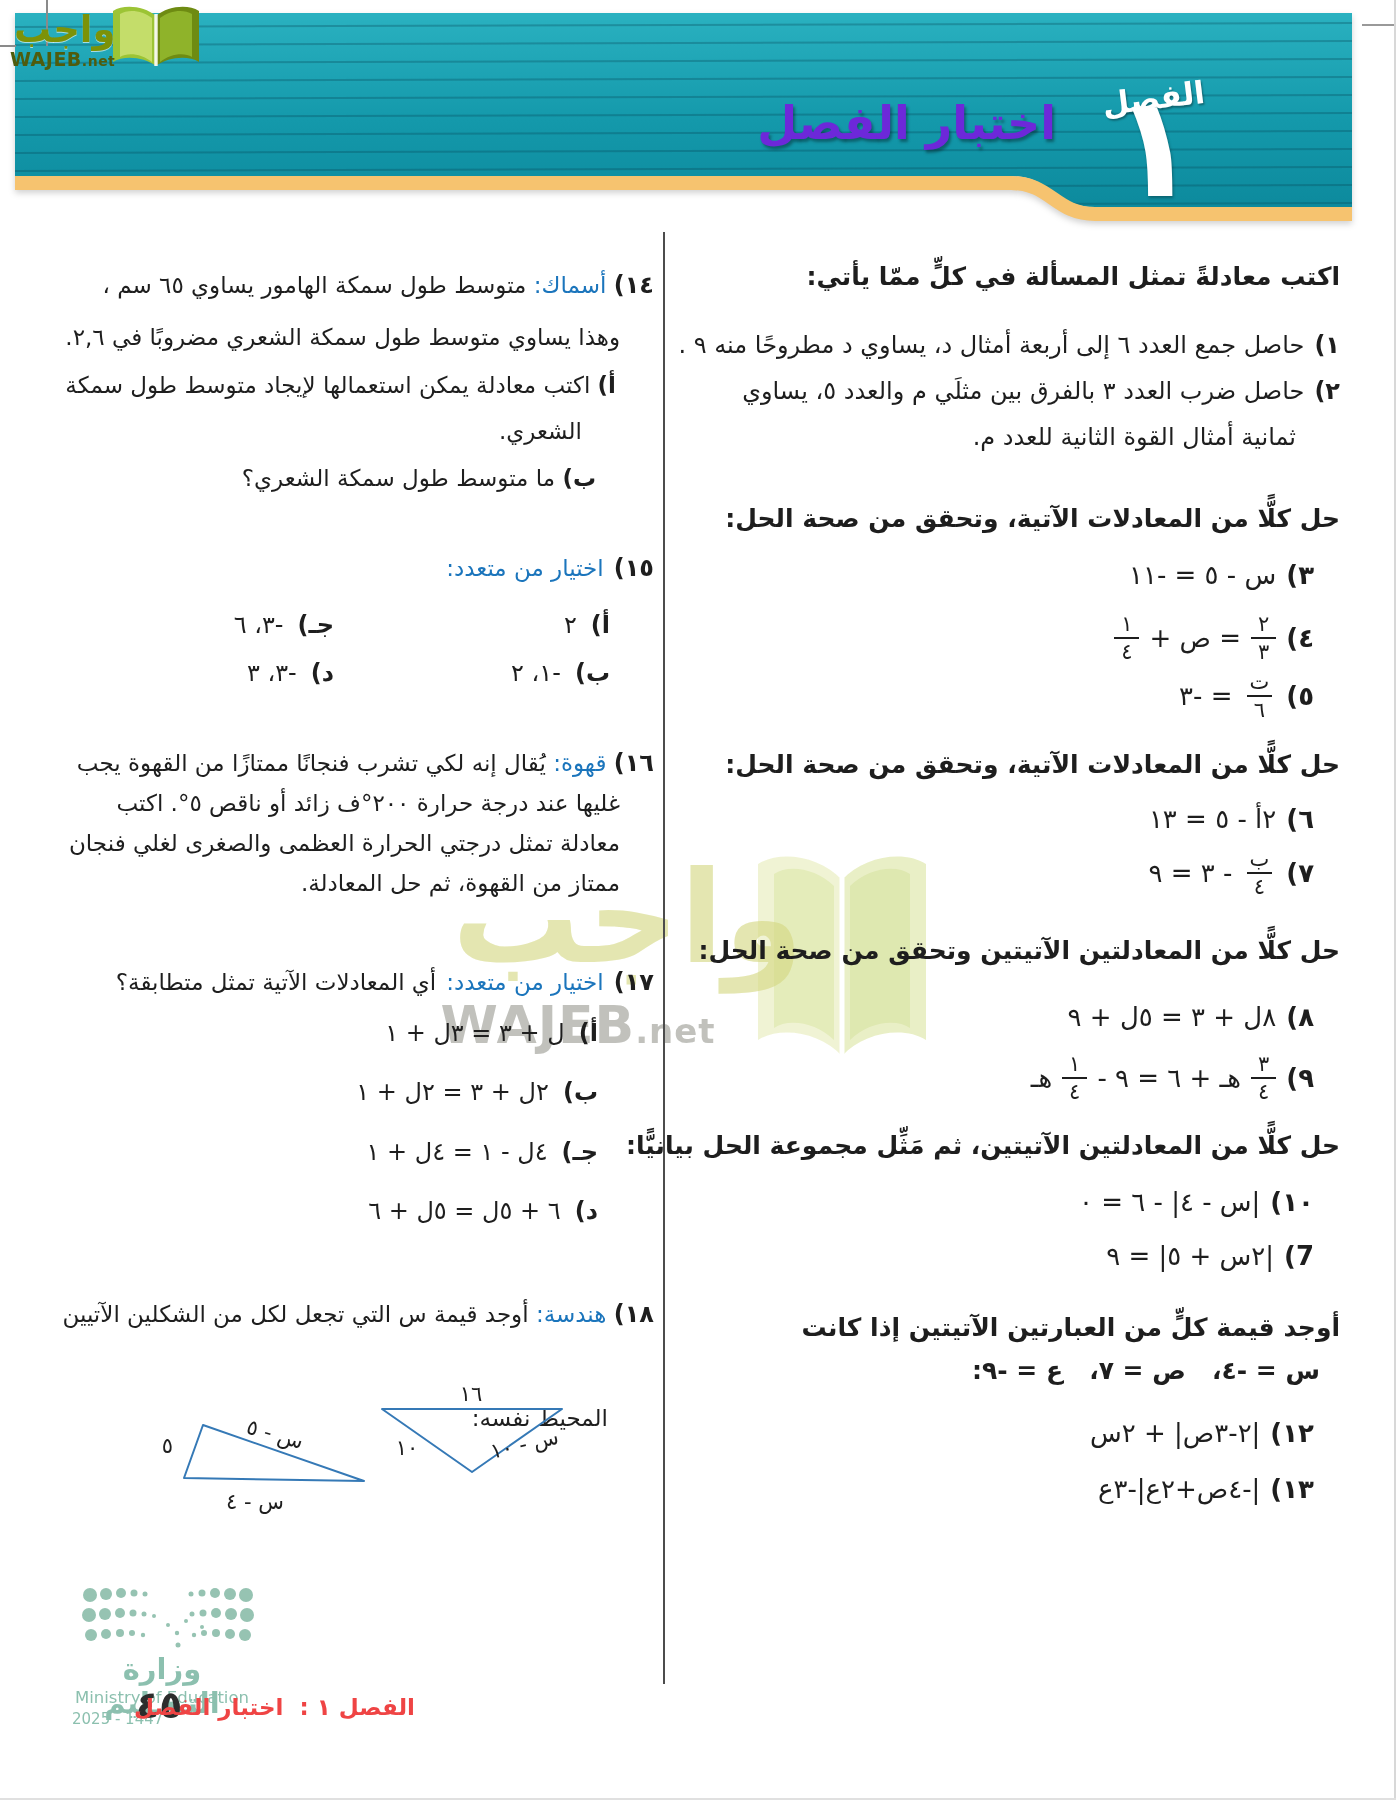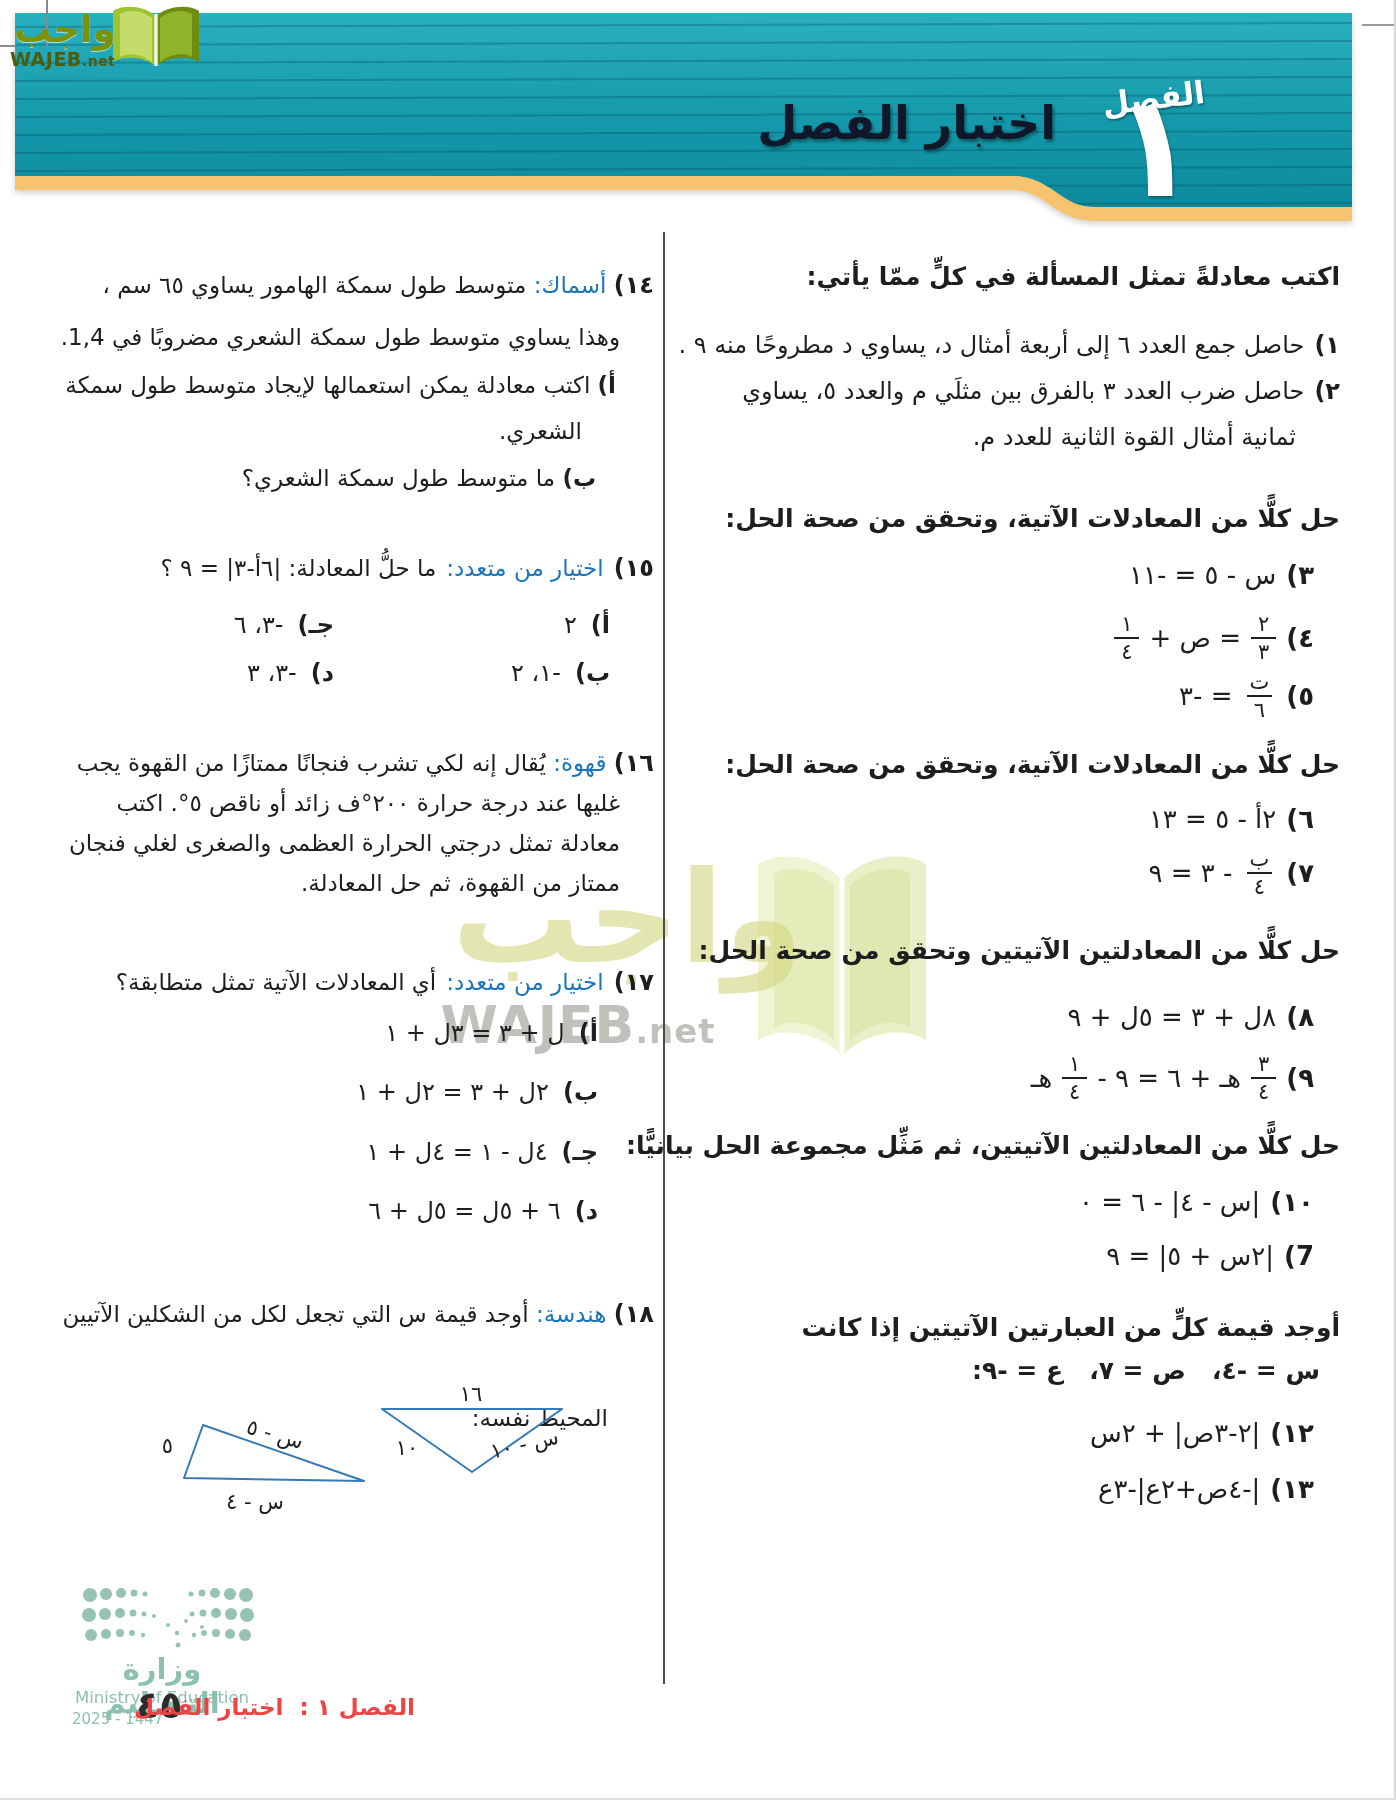--- a/index.html
+++ b/index.html
@@ -6,21 +6,21 @@
   .page{position:relative;width:1396px;height:1800px;background:#ffffff;overflow:hidden;
         font-family:"DejaVu Sans",sans-serif;color:#1e1e1e;}
   
   .band{position:absolute;left:15px;top:13px;filter:drop-shadow(0 3px 3px rgba(0,0,0,.18));}
   .hdr-chapter-word{position:absolute;left:1096px;top:80px;width:115px;text-align:center;
         color:#fff;font-weight:bold;font-size:31px;transform:rotate(-7deg);
         text-shadow:1px 2px 2px rgba(0,0,0,.35);z-index:5;}
   .hdr-chapter-num{position:absolute;left:1112px;top:78px;width:70px;text-align:center;
         color:#fff;font-weight:bold;font-size:140px;line-height:1;z-index:5;
         text-shadow:1px 2px 3px rgba(0,0,0,.3);}
-  .hdr-title{position:absolute;right:340px;top:96px;color:#0f172a;font-weight:bold;font-size:46px;
+  .hdr-title{position:absolute;right:340px;top:96px;color:#6d28d9;font-weight:bold;font-size:46px;
         white-space:nowrap;z-index:5;text-shadow:2px 3px 3px rgba(0,0,0,.35);}
   
   .wjlogo{position:absolute;left:8px;top:2px;z-index:6;}
   .wj-ar{position:absolute;left:6px;top:6px;width:96px;text-align:center;font-weight:bold;
         font-size:37px;color:#7c9208;text-shadow:0 1px 0 rgba(255,255,255,.6);}
   .wj-en{position:absolute;left:2px;top:46px;width:104px;text-align:center;font-weight:bold;
         font-size:19px;color:#4f5c0d;letter-spacing:.5px;}
   .wj-book{position:absolute;left:102px;top:0px;}
   
   .fl{position:absolute;background:#8a8a8a;}
@@ -257,40 +257,39 @@
       <span class="eqt">|-٤ص+٢ع|-٣ع</span>
     </div>
   </div>
 
   <div class="col lc">
 
     <div class="lrow" style="top:259px">
       <p class="p hang" style="line-height:52px">
         <span class="qn" style="font-size:24px">١٤)</span>
         <span class="kw">أسماك:</span>
-        <span>متوسط طول سمكة الهامور يساوي ٦٥ سم ، وهذا يساوي متوسط طول سمكة الشعري مضروبًا في 1,4.</span>
+        <span>متوسط طول سمكة الهامور يساوي ٦٥ سم ، وهذا يساوي متوسط طول سمكة الشعري مضروبًا في ٢,٦.</span>
       </p>
     </div>
     <div class="lrow" style="top:362px;padding-right:38px">
       <p class="p hang" style="line-height:46px">
         <span class="qn">أ)</span>
         <span>اكتب معادلة يمكن استعمالها لإيجاد متوسط طول سمكة الشعري.</span>
       </p>
     </div>
     <div class="lrow" style="top:459px;padding-right:58px">
       <p class="p" style="line-height:38px">
         <span class="qn">ب)</span>
         <span>ما متوسط طول سمكة الشعري؟</span>
       </p>
     </div>
 
     <div class="row" style="top:549px;font-size:23px">
       <span class="qn" style="font-size:24px">١٥)</span>
       <span class="kw">اختيار من متعدد:</span>
-      <span>ما حلُّ المعادلة: |٦أ-٣| = ٩ ؟</span>
     </div>
     <div class="optgrid" style="top:611px">
       <div class="opt">
           <span class="ol">أ)</span>
           <span>٢</span>
         </div>
       <div class="opt">
           <span class="ol">جـ)</span>
           <span>-٣، ٦</span>
         </div>

